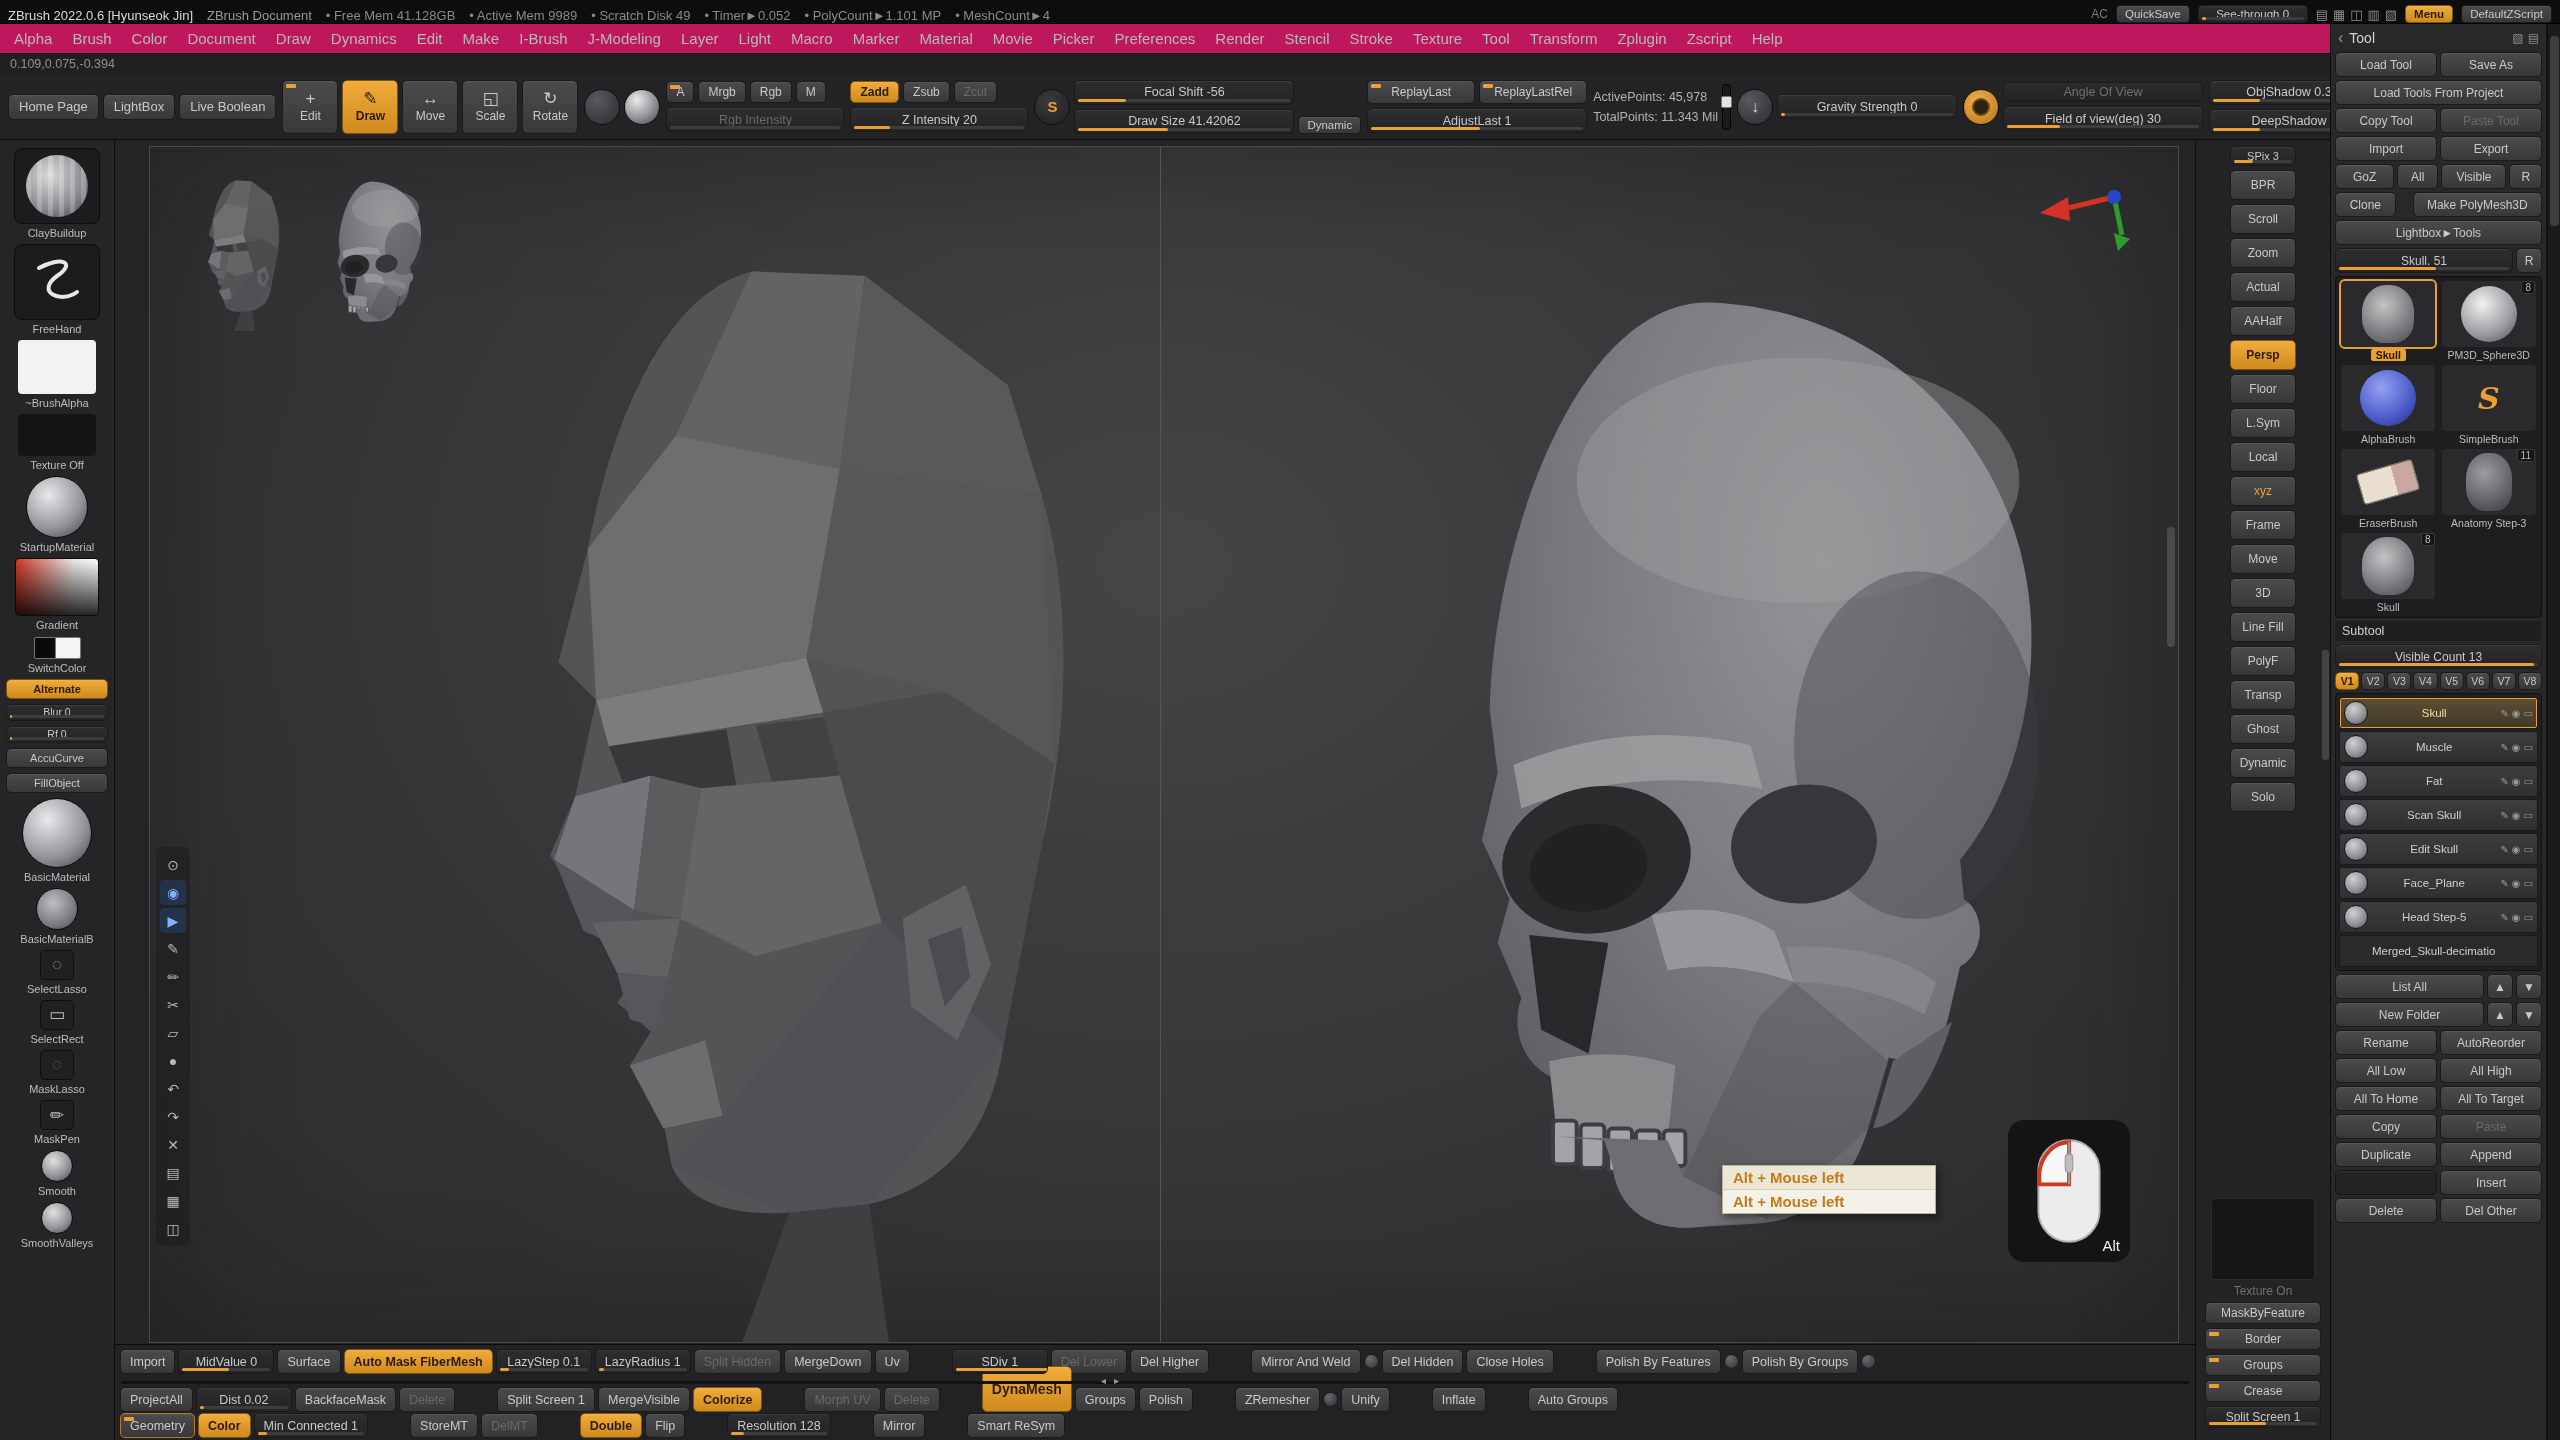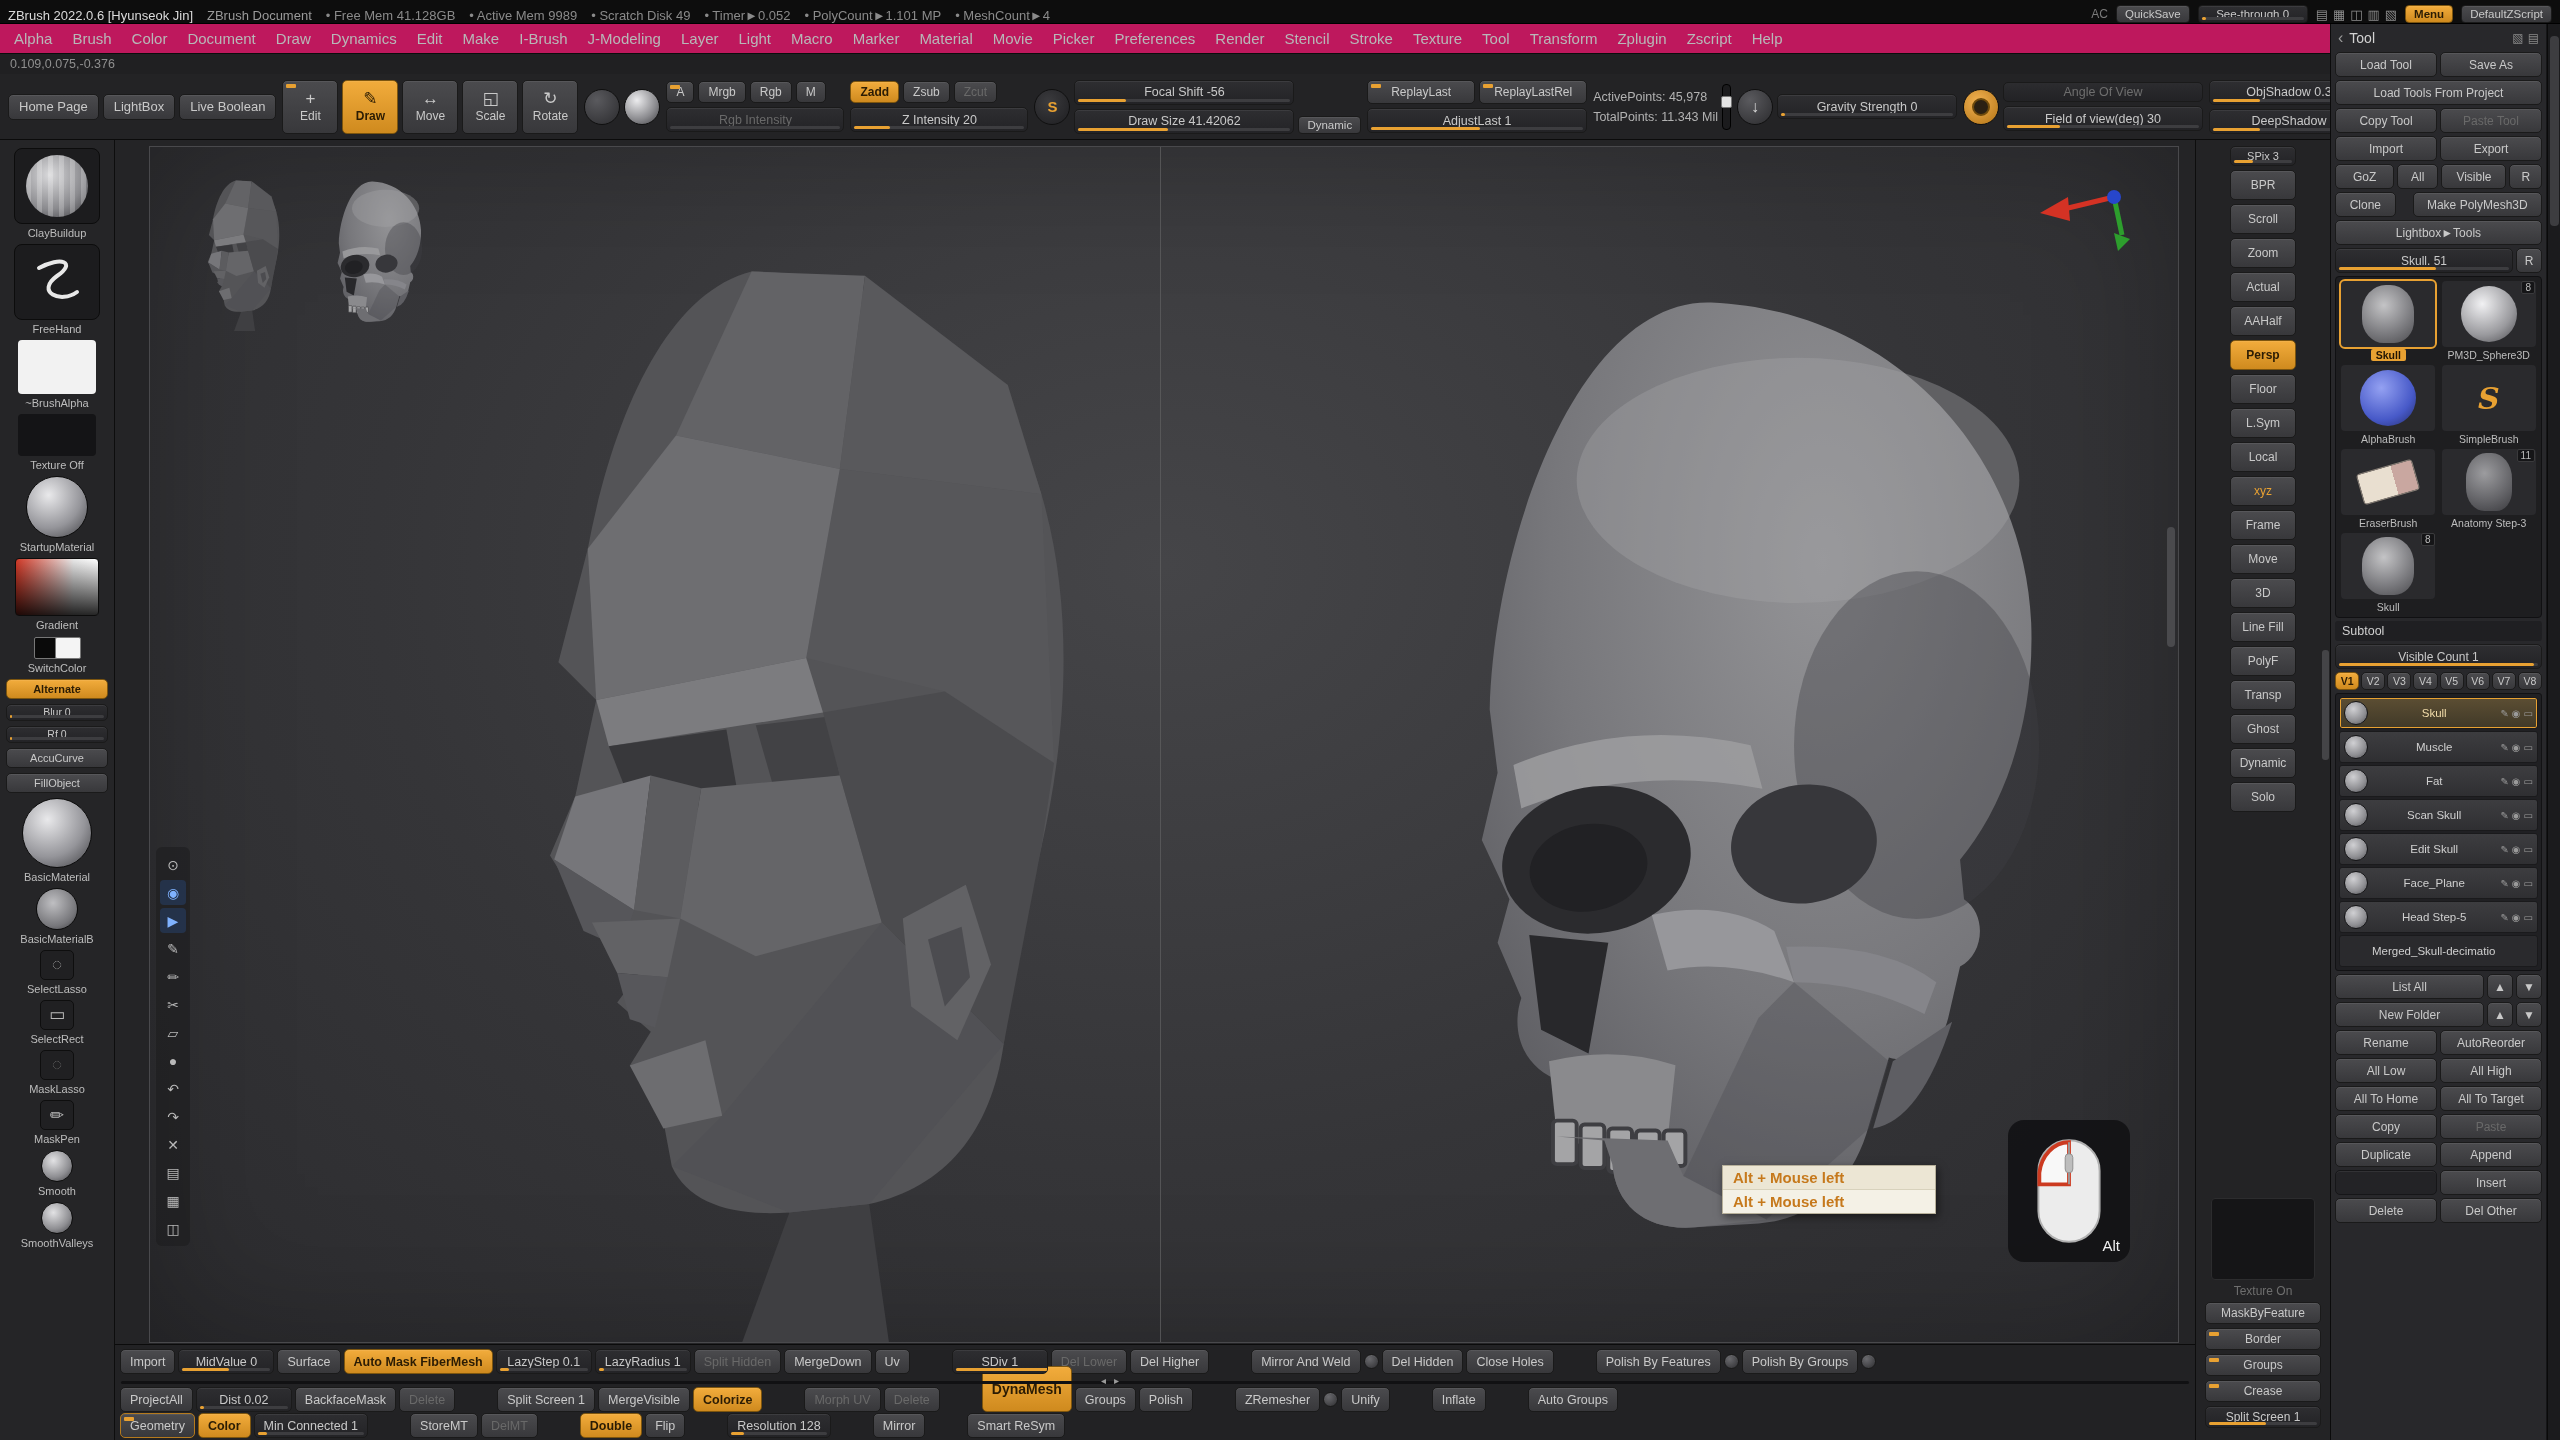--- a/index.html
+++ b/index.html
@@ -284,21 +284,21 @@
       <span class="menu-item">Stroke</span>
       <span class="menu-item">Texture</span>
       <span class="menu-item">Tool</span>
       <span class="menu-item">Transform</span>
       <span class="menu-item">Zplugin</span>
       <span class="menu-item">Zscript</span>
       <span class="menu-item">Help</span>
     </nav>
 
   <div class="statusline">
-    <span>0.109,0.075,-0.376</span>
+    <span>0.109,0.075,-0.394</span>
   </div>
 
   <div class="toolbar">
     <div class="tg">
       <div class="btn">Home Page</div>
       <div class="btn">LightBox</div>
       <div class="btn">Live Boolean</div>
     </div>
     <div class="tg">
 
@@ -748,21 +748,21 @@
           <span class="art">
             <span class="art-core"></span>
           </span>
           <span class="plabel">Skull</span>
         </div>
       </div>
 
     <div class="sub-header">
       <span>Subtool</span>
     </div>
-    <div class="btn tp slider" style="--fill:95%">Visible Count 1</div>
+    <div class="btn tp slider" style="--fill:95%">Visible Count 13</div>
     <div class="vtabs">
 
     <div class="btn vtab orange">V1</div>
         <div class="btn vtab">V2</div>
         <div class="btn vtab">V3</div>
         <div class="btn vtab">V4</div>
         <div class="btn vtab">V5</div>
         <div class="btn vtab">V6</div>
         <div class="btn vtab">V7</div>
         <div class="btn vtab">V8</div>

